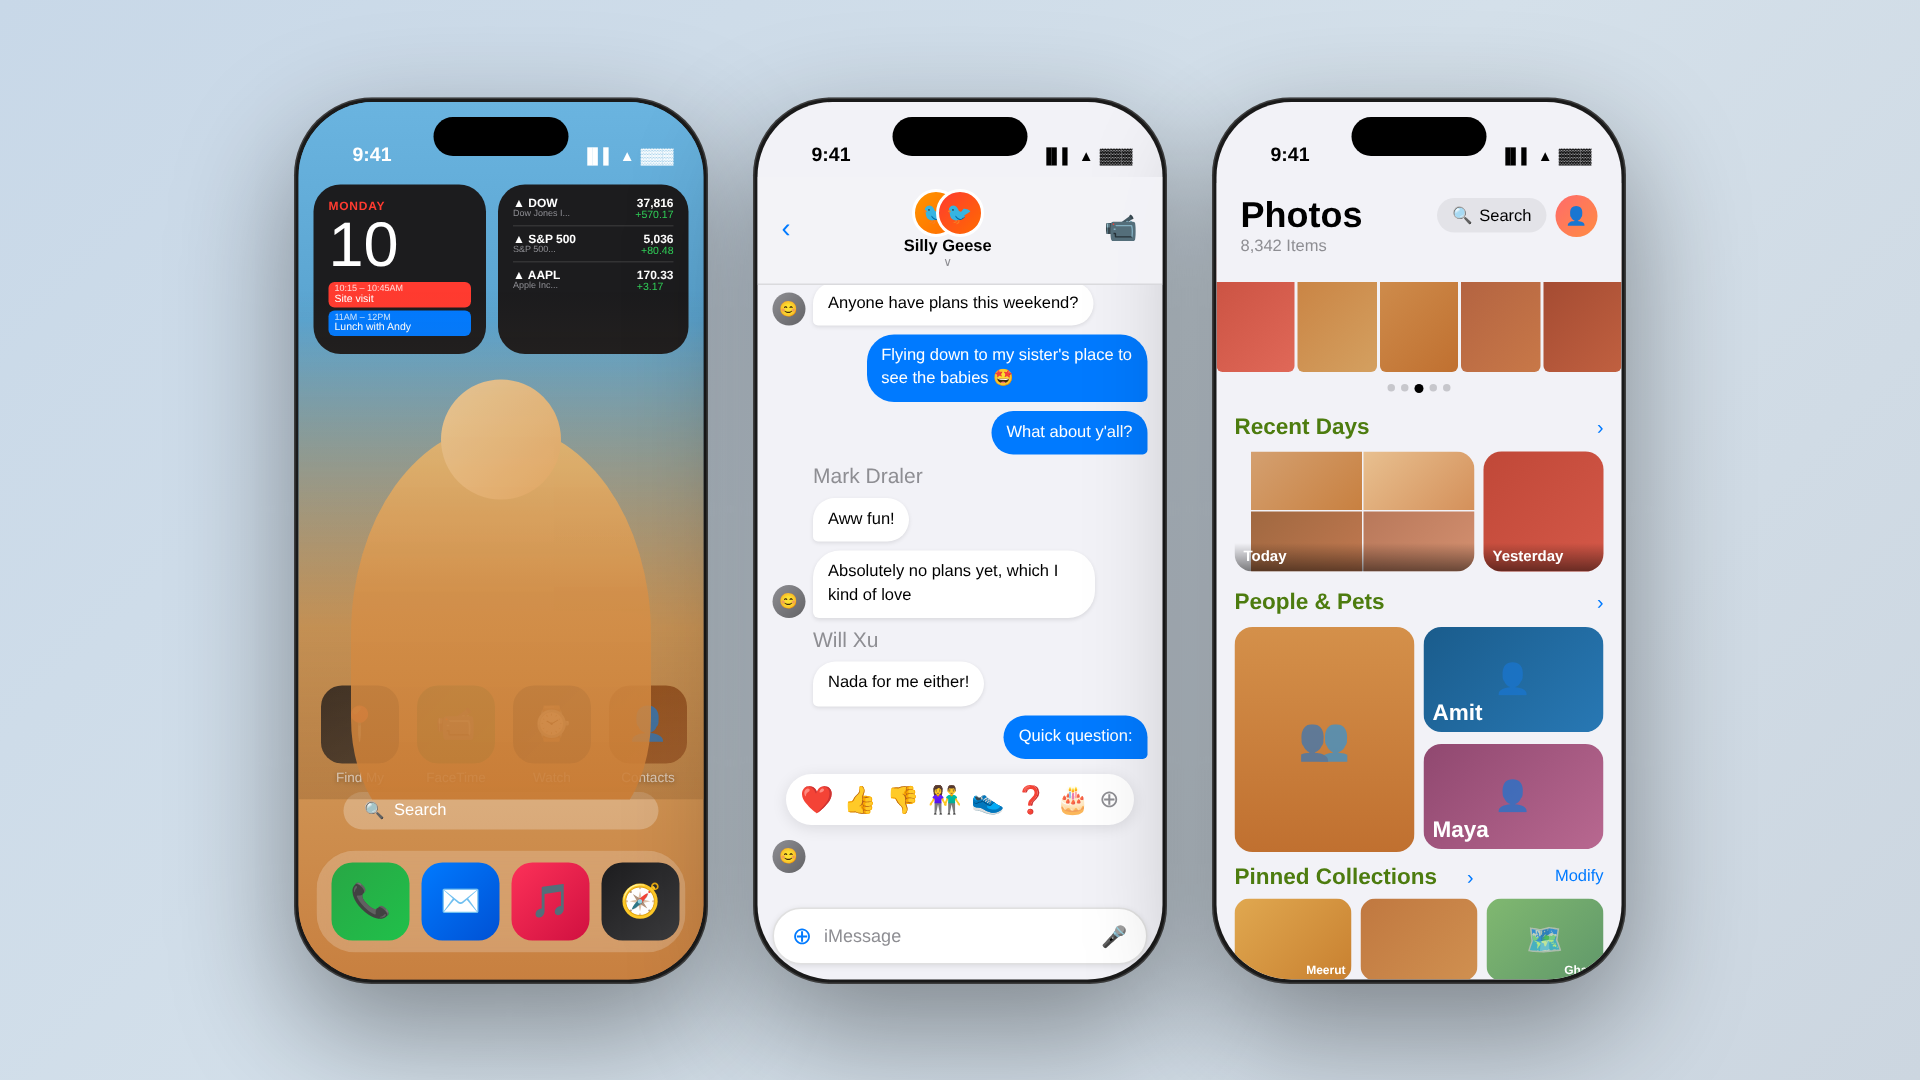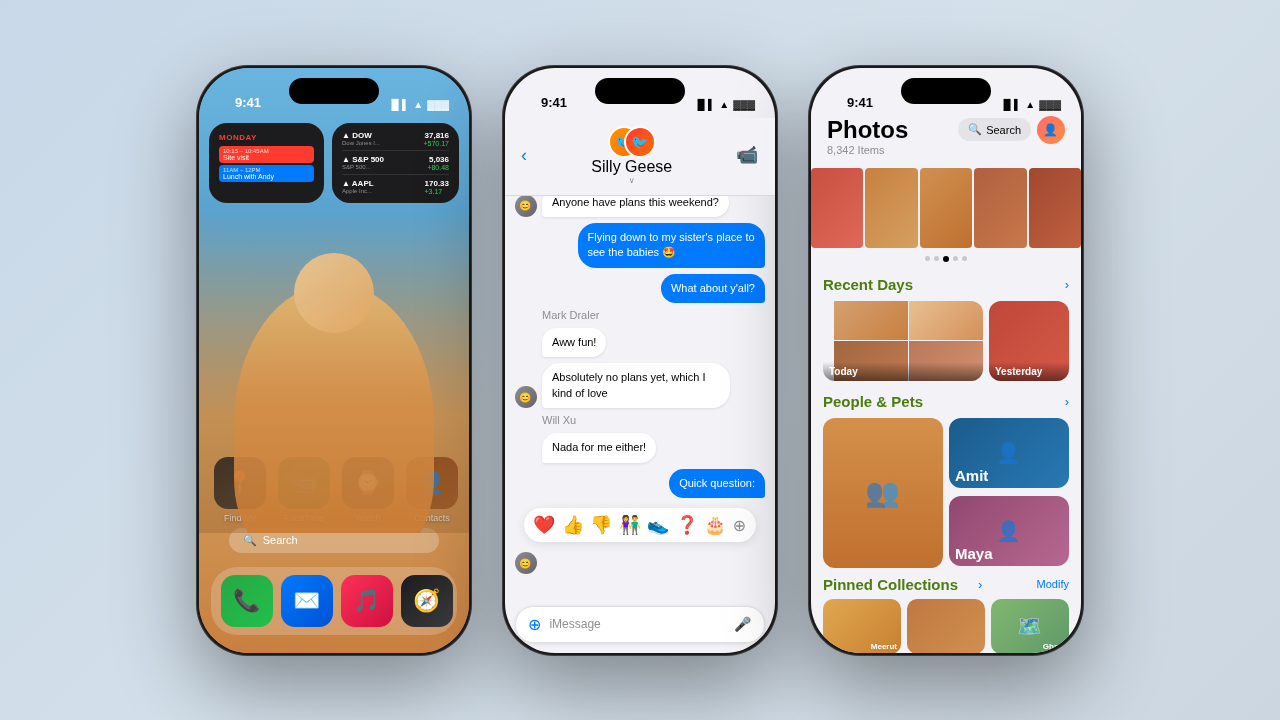--- a/index.html
+++ b/index.html
@@ -239,21 +239,21 @@
       height: 32px;
       border-radius: 50%;
       background: linear-gradient(135deg, #ff6b6b, #ffa500);
       display: flex;
       align-items: center;
       justify-content: center;
       font-size: 14px;
       border: 2px solid white;
     }
     .msg-avatar:first-child { margin-right: -8px; }
-    .msg-group-name { font-size: 16px; font-weight: 400; color: #000; }
+    .msg-group-name { font-size: 11px; font-weight: 700; color: #000; }
     .msg-video-btn { color: #007aff; font-size: 18px; }
 
     .messages-list {
       position: absolute;
       top: 110px;
       left: 0; right: 0;
       bottom: 55px;
       overflow: hidden;
       padding: 10px 10px;
       display: flex;
@@ -280,21 +280,21 @@
       width: 22px;
       height: 22px;
       border-radius: 50%;
       background: linear-gradient(135deg, #8e8e93, #636366);
       flex-shrink: 0;
       font-size: 10px;
       display: flex;
       align-items: center;
       justify-content: center;
     }
-    .msg-sender-name { font-size: 11px; color: #8e8e93; margin-bottom: 1px; margin-left: 27px; }
+    .msg-sender-name { font-size: 14px; color: #8e8e93; margin-bottom: 1px; margin-left: 27px; }
 
     .emoji-reactions {
       display: flex;
       background: white;
       border-radius: 30px;
       padding: 6px 10px;
       gap: 6px;
       align-items: center;
       box-shadow: 0 2px 10px rgba(0,0,0,0.1);
       align-self: center;
@@ -316,24 +316,24 @@
       border: 1px solid #e0e0e0;
     }
     .input-placeholder { font-size: 12px; color: #8e8e93; flex: 1; }
 
     
     .phone3 .phone-inner { background: #f2f2f7; }
     .phone3 .status-bar { color: #000; }
 
     .photos-header {
       position: absolute;
-      top: 40px;
+      top: 54px;
       left: 0; right: 0;
       background: #f2f2f7;
-      padding: 8px 16px 6px;
+      padding: 8px 16px 18px;
       z-index: 3;
     }
     .photos-title { font-size: 24px; font-weight: 700; color: #000; }
     .photos-count { font-size: 11px; color: #8e8e93; }
     .photos-header-row {
       display: flex;
       justify-content: space-between;
       align-items: flex-start;
     }
     .photos-search-btn {
@@ -538,20 +538,21 @@
         <span>▐▌▌</span>
         <span>▲</span>
         <span>▓▓▓</span>
       </div>
     </div>
 
     <div class="widgets-row">
 
       <div class="widget-calendar">
         <div class="cal-day-label">MONDAY</div>
+        <div class="cal-date">10</div>
         <div class="cal-events">
           <div class="cal-event">
             <div style="font-size:6px;opacity:0.8">10:15 – 10:45AM</div>
             <div>Site visit</div>
           </div>
           <div class="cal-event blue">
             <div style="font-size:6px;opacity:0.8">11AM – 12PM</div>
             <div>Lunch with Andy</div>
           </div>
         </div>

